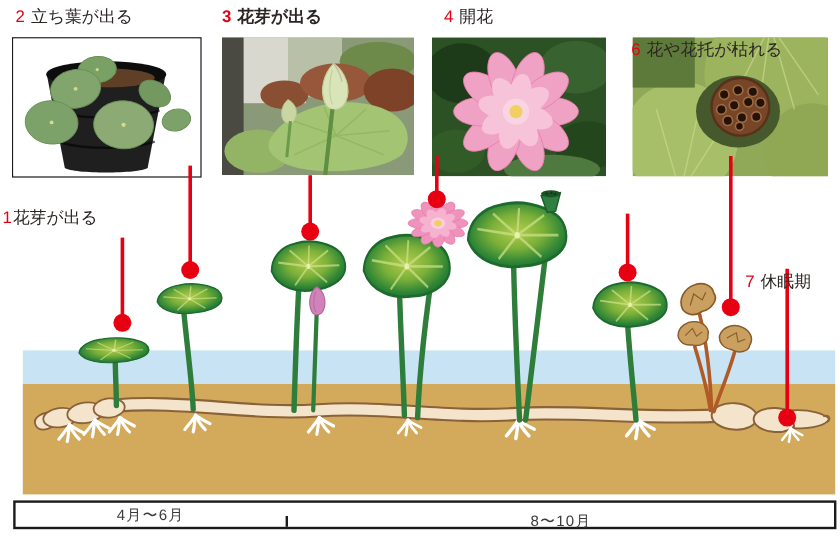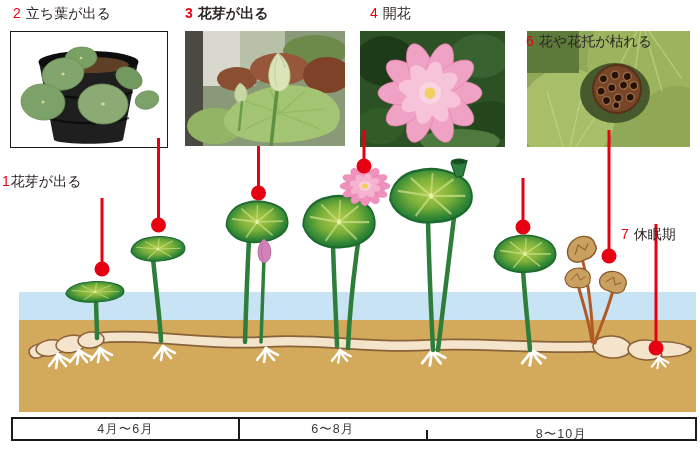--- a/index.html
+++ b/index.html
@@ -422,17 +422,16 @@
   </div>
   <div class="stage-label" style="left:526px;top:6px;margin-top:28px;">
     <span class="num">6</span><span>花や花托が枯れる</span>
   </div>
   <div class="stage-label" style="left:621px;top:203px;margin-top:24px;">
     <span class="num">7</span><span>休眠期</span>
   </div>
 
   <div class="timeline">
     <div class="cell c1">4月〜6月</div>
-    <div class="cell c2">6〜8月</div>
     <div class="cell c3">8〜10月</div>
   </div>
 
 </div>
 
 </body></html>

